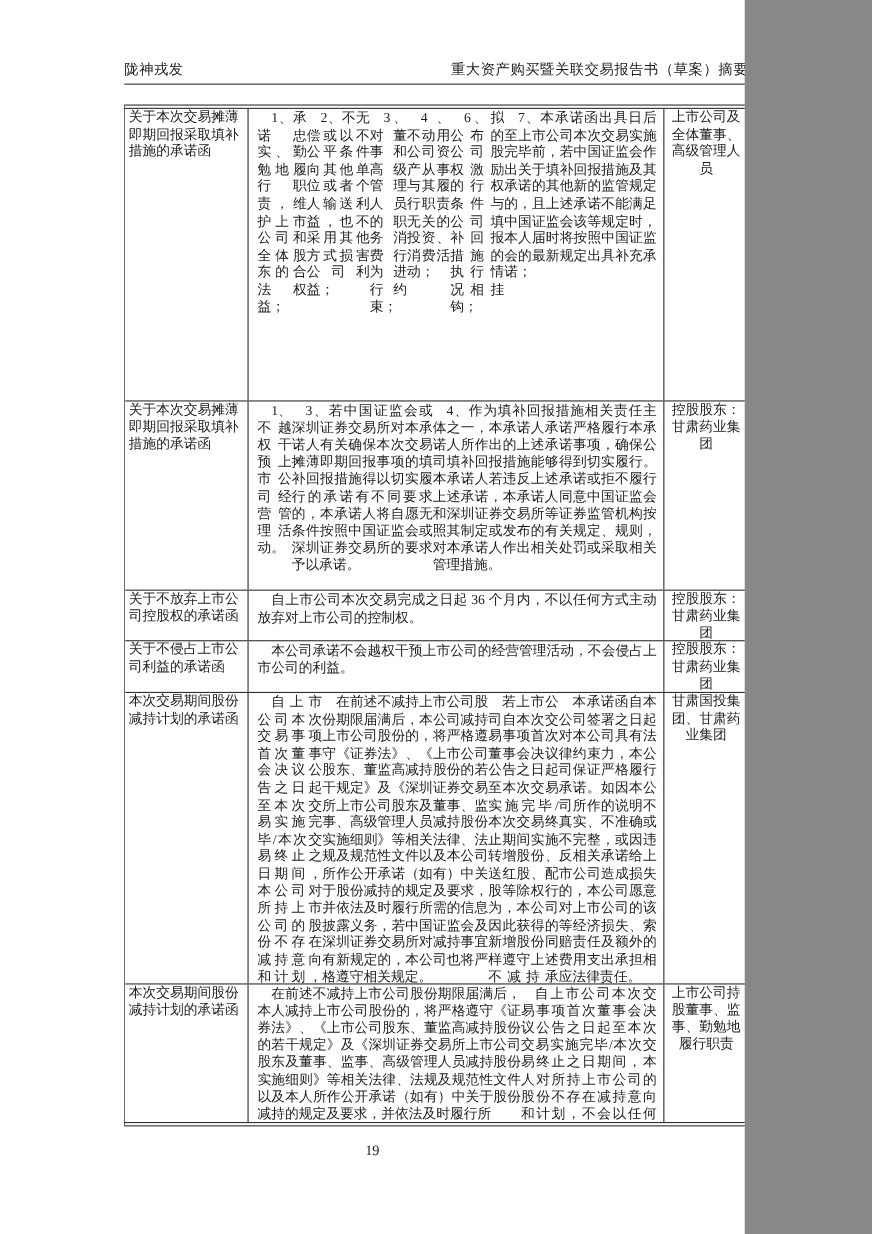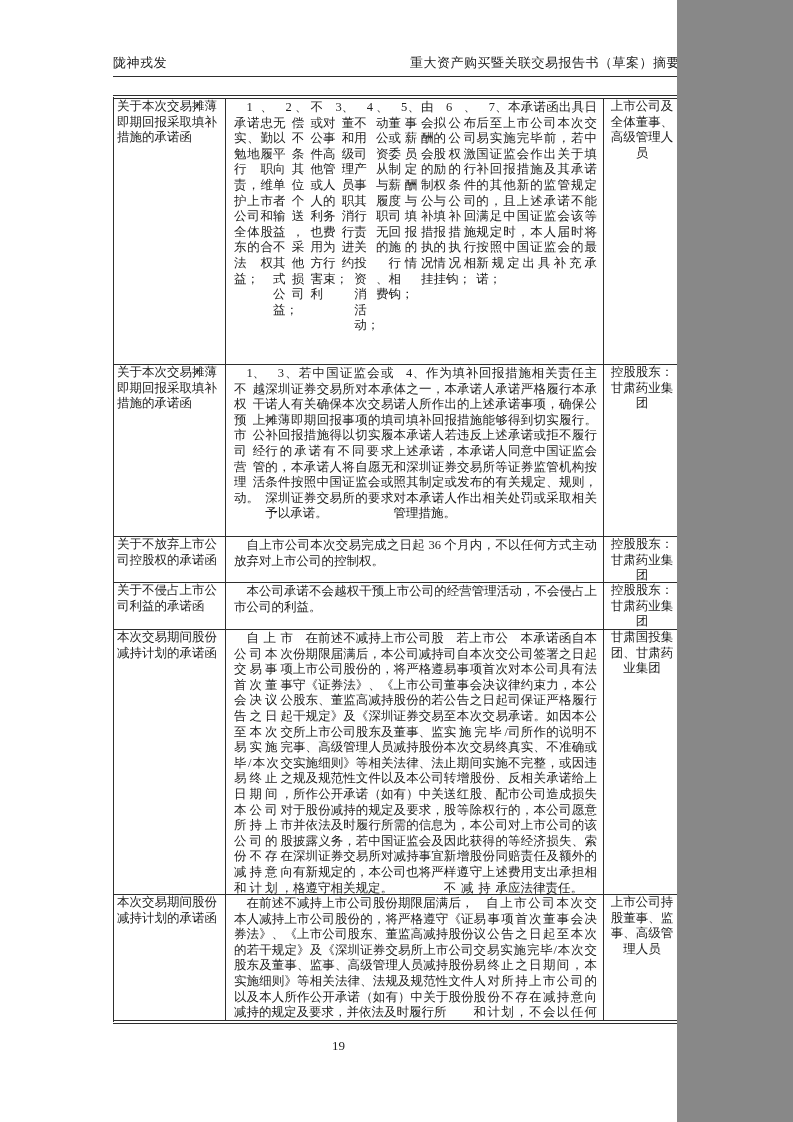--- a/index.html
+++ b/index.html
@@ -61,21 +61,20 @@
 
     <div class="commit-table">
 
       <div class="t-row r1">
         <div class="cell cell-title">关于本次交易摊薄即期回报采取填补措施的承诺函</div>
         <div class="cell cell-content">
             <p class="para">1、承诺忠实、勤勉地履行职责，维护上市公司和全体股东的合法权益；</p>
             <p class="para">2、不无偿或以不公平条件向其他单位或者个人输送利益，也不采用其他方式损害公司利益；</p>
             <p class="para">3、对董事和高级管理人员的职务消费行为进行约束；</p>
             <p class="para">4、不动用公司资产从事与其履行职责无关的投资、消费活动；</p>
-            <p class="para">5、由董事会或薪酬委员会制定的薪酬制度与公司填补回报措施的执行情况相挂钩；</p>
             <p class="para">6、拟公布的公司股权激励的行权条件与公司填补回报措施的执行情况相挂钩；</p>
             <p class="para">7、本承诺函出具日后至上市公司本次交易实施完毕前，若中国证监会作出关于填补回报措施及其承诺的其他新的监管规定的，且上述承诺不能满足中国证监会该等规定时，本人届时将按照中国证监会的最新规定出具补充承诺；</p>
           </div>
         <div class="cell cell-party">上市公司及全体董事、高级管理人员</div>
       </div>
 
       <div class="t-row r2">
         <div class="cell cell-title">关于本次交易摊薄即期回报采取填补措施的承诺函</div>
         <div class="cell cell-content">
             <p class="para">1、不越权干预上市公司经营管理活动。</p>
@@ -111,21 +110,21 @@
           </div>
         <div class="cell cell-party">甘肃国投集团、甘肃药业集团</div>
       </div>
 
       <div class="t-row r6">
         <div class="cell cell-title">本次交易期间股份减持计划的承诺函</div>
         <div class="cell cell-content">
             <p class="para">在前述不减持上市公司股份期限届满后，本人减持上市公司股份的，将严格遵守《证券法》、《上市公司股东、董监高减持股份的若干规定》及《深圳证券交易所上市公司股东及董事、监事、高级管理人员减持股份实施细则》等相关法律、法规及规范性文件以及本人所作公开承诺（如有）中关于股份减持的规定及要求，并依法及时履行所</p>
             <p class="para">自上市公司本次交易事项首次董事会决议公告之日起至本次交易实施完毕/本次交易终止之日期间，本人对所持上市公司的股份不存在减持意向和计划，不会以任何方式减持。</p>
           </div>
-        <div class="cell cell-party">上市公司持股董事、监事、高级管理人员</div>
+        <div class="cell cell-party">上市公司持股董事、监事、勤勉地履行职责</div>
       </div>
 
     </div>
   </div>
 
   <div class="doc-footer">
     <span>19</span>
   </div>
 </div>
 

